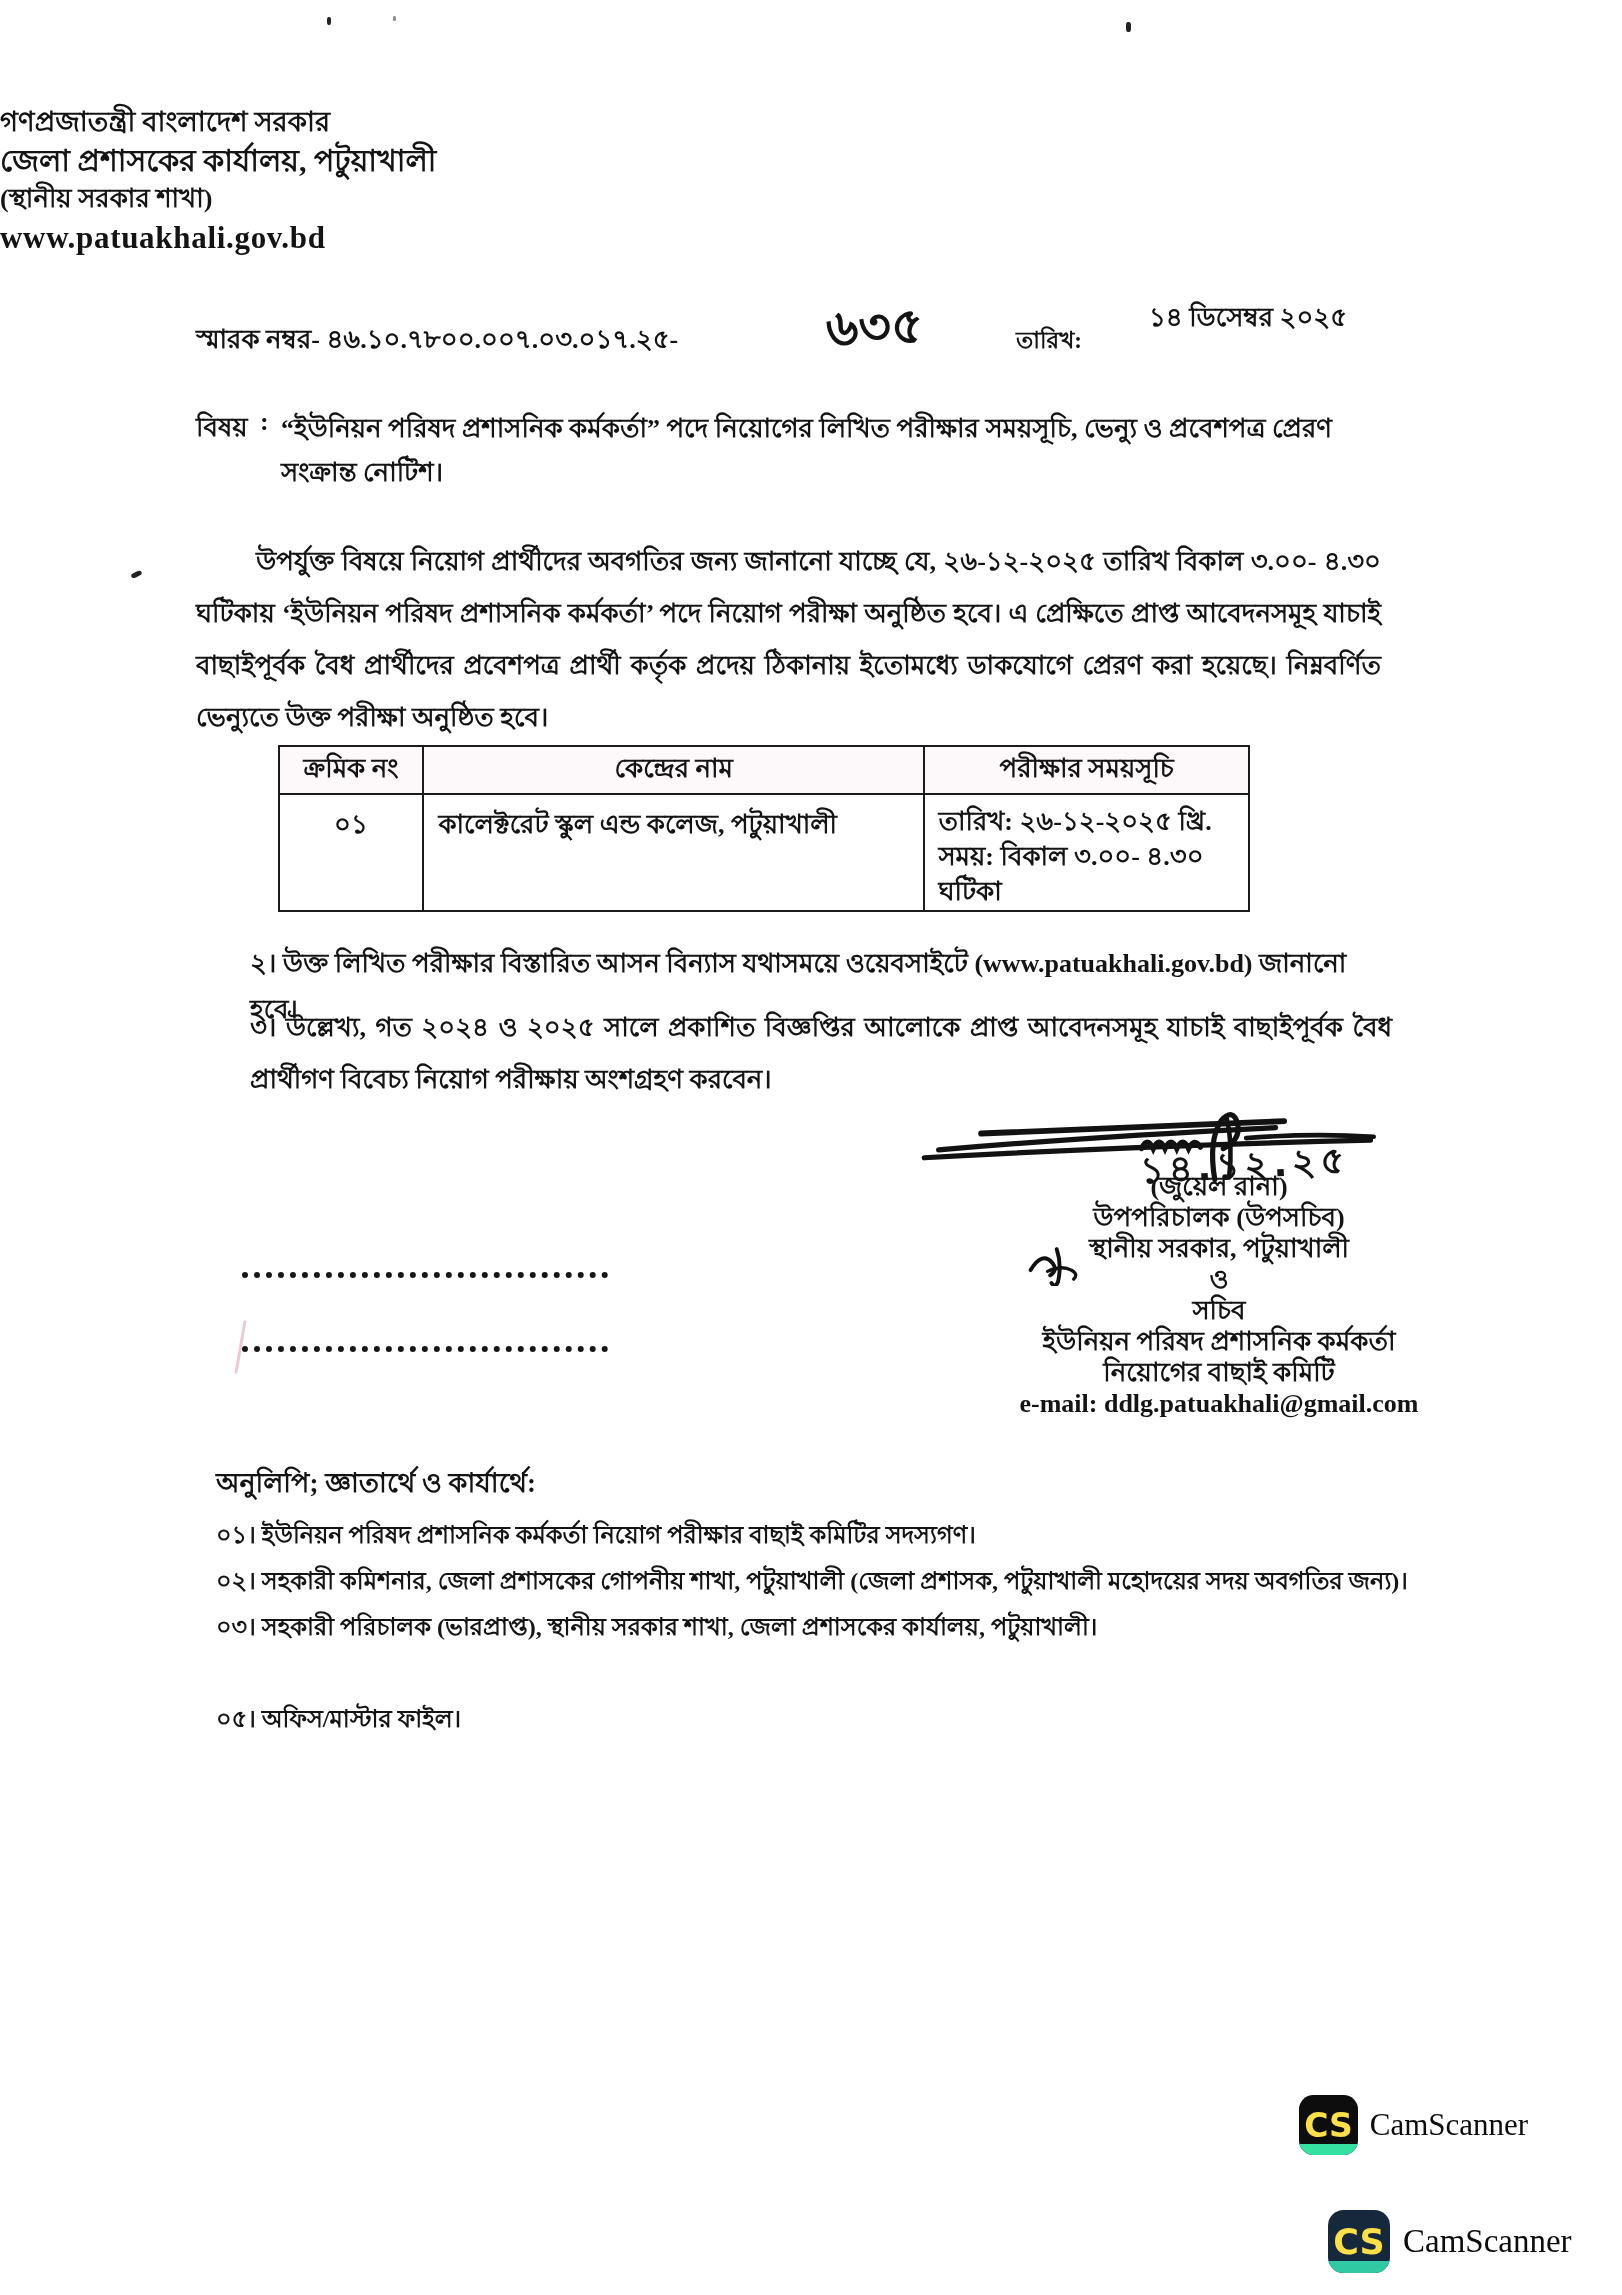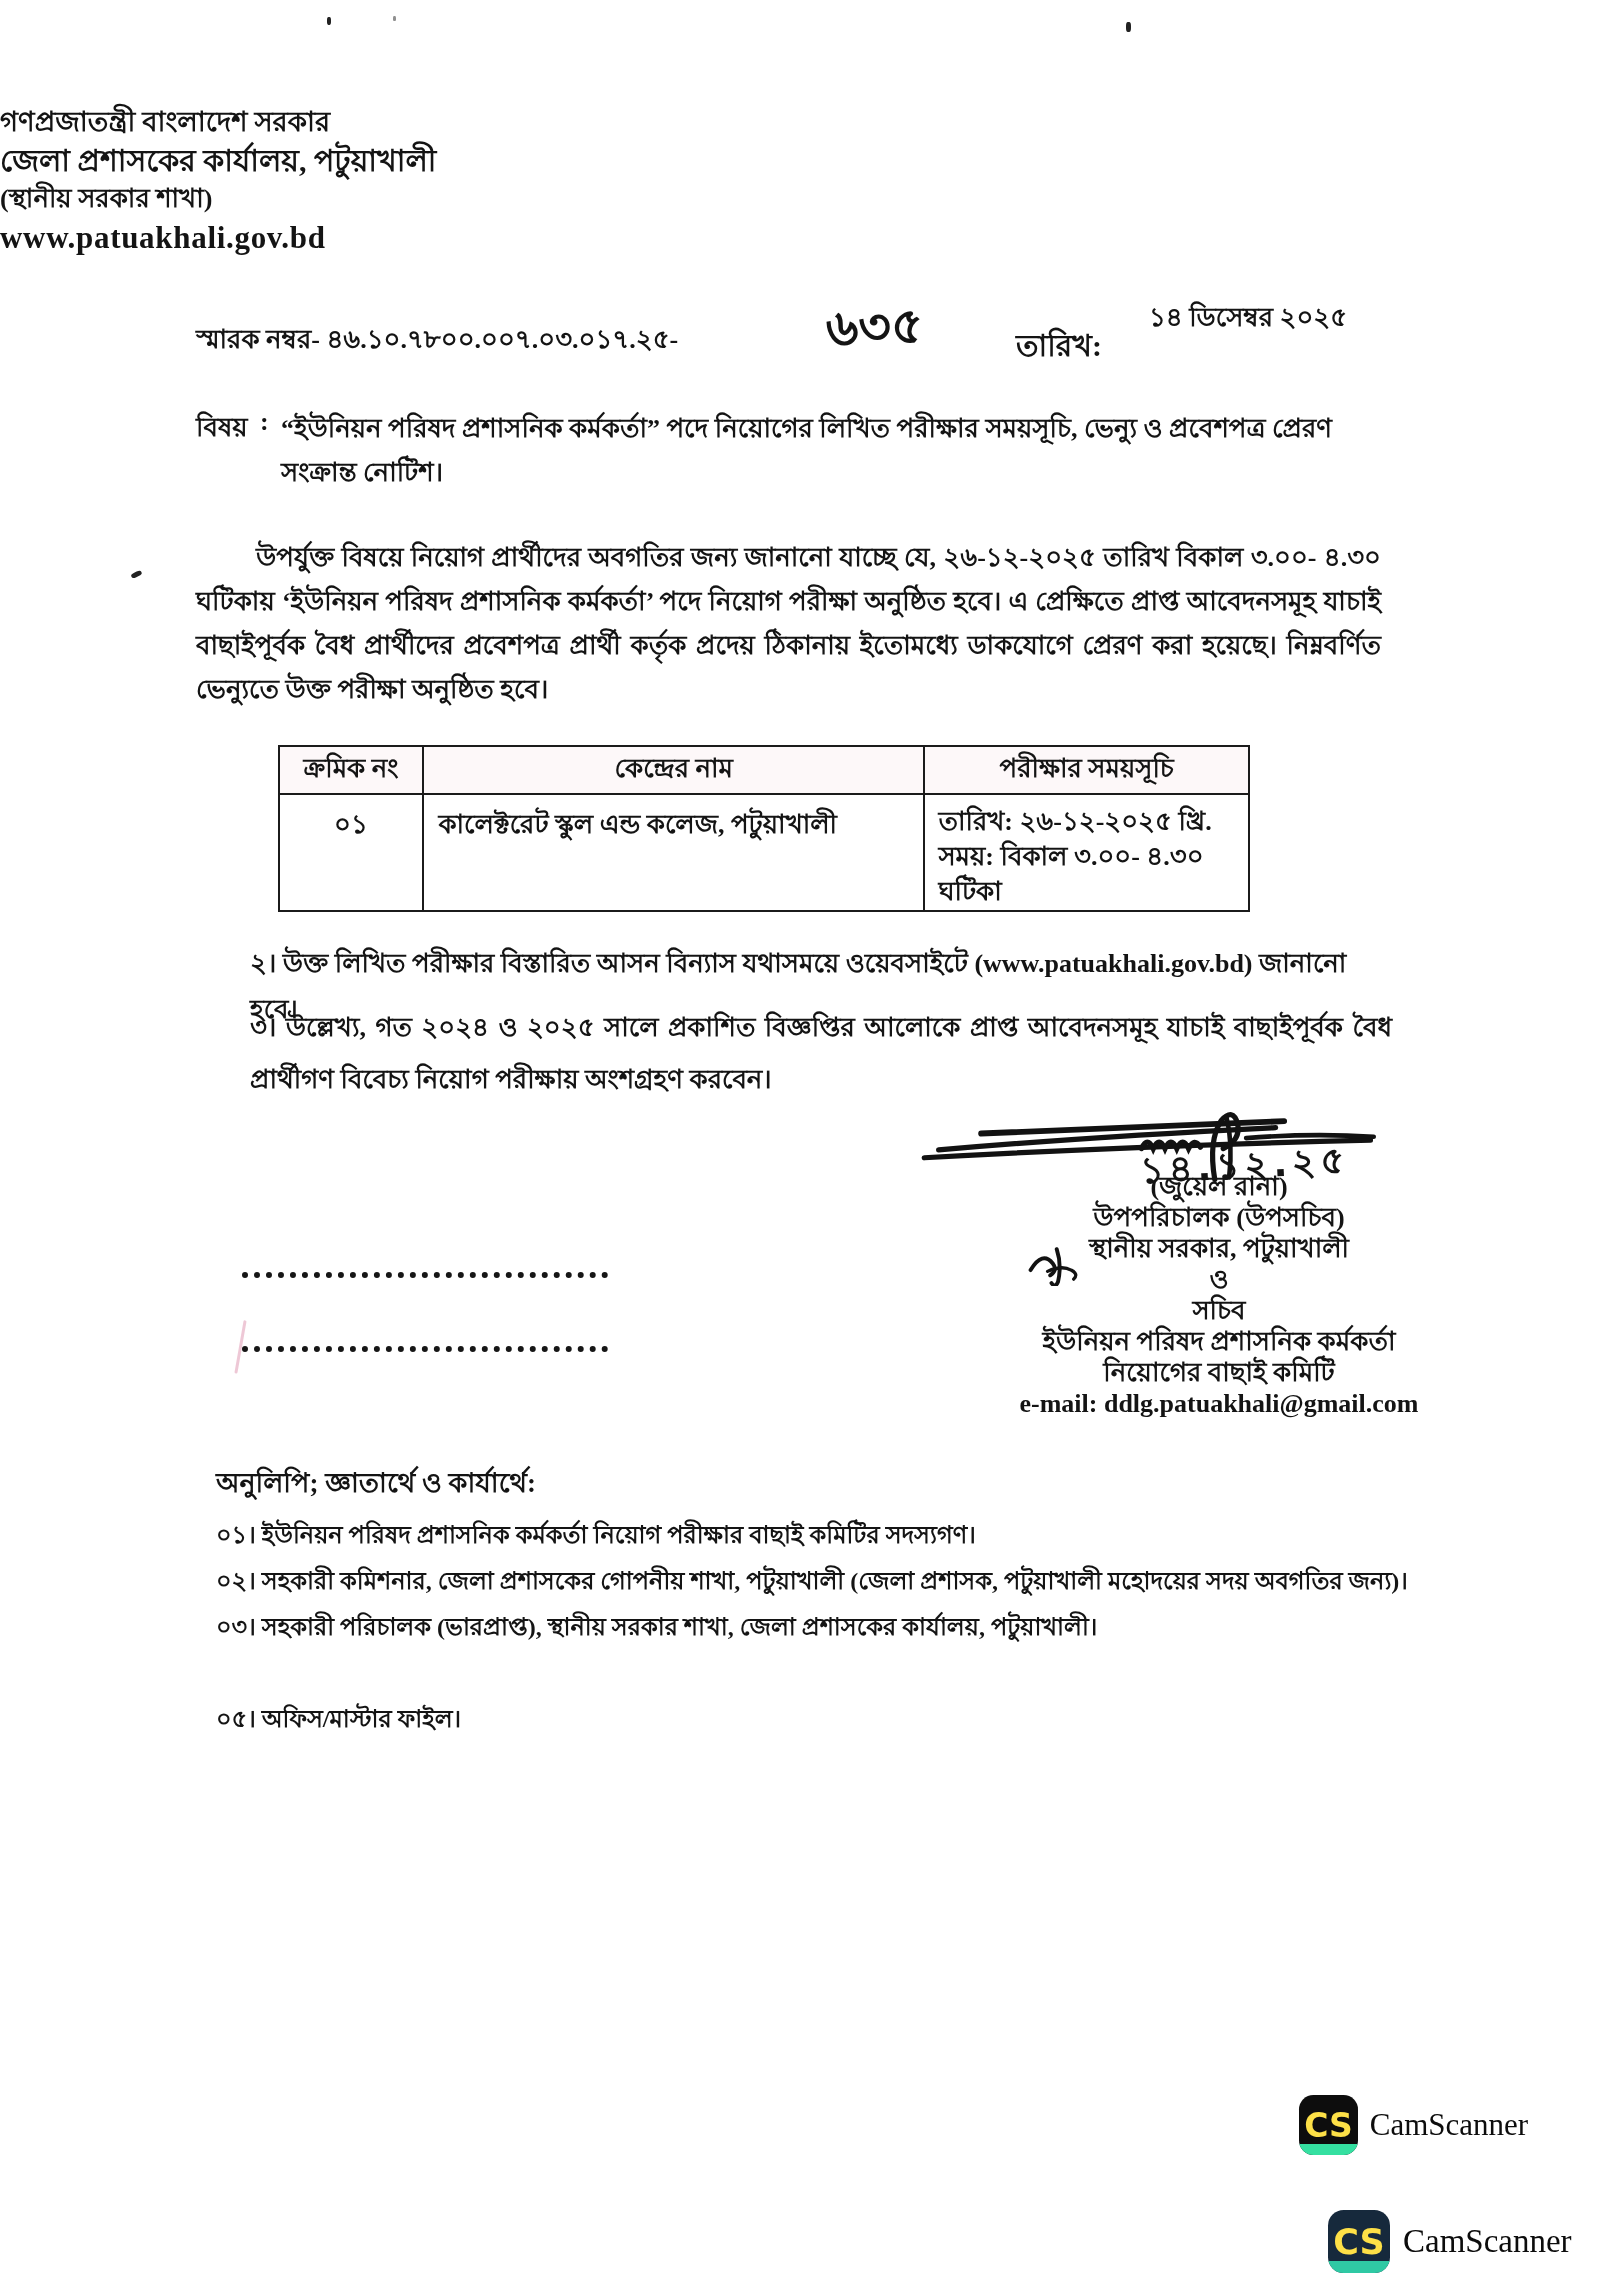--- a/index.html
+++ b/index.html
@@ -15,31 +15,31 @@
   .abs{position:absolute;}
   
   .letterhead{top:103px;left:0;width:1622px;text-align:left;}
   .lh1{font-size:27.5px;line-height:38px;}
   .lh2{font-size:30px;line-height:39px;}
   .lh3{font-size:26px;line-height:37px;}
   .lh-web{font-size:31px;line-height:41px;letter-spacing:0.7px;}
   
   .memo-label{left:196px;top:319px;font-size:26px;white-space:nowrap;}
   .memo-hw{left:826px;top:289px;font-size:50px;transform:rotate(-2deg);font-family:"DejaVu Sans",sans-serif;}
-  .date-label{left:1016px;top:322px;font-size:30px;}
+  .date-label{left:1016px;top:322px;font-size:23px;}
   .date-frac{left:1104px;top:292px;width:288px;text-align:center;}
   .date-frac .num{font-size:26px;padding-bottom:5.2px;border-bottom:3.3px solid #151515;}
   .date-frac .den{font-size:26px;padding-top:5.2px;}
   
   .subject{left:196px;top:407px;width:1178px;display:flex;}
   .subject .lbl{width:64px;font-size:26px;flex:none;}
   .subject .col{width:21px;font-size:26px;flex:none;}
   .subject .txt{width:1079px;font-size:26px;line-height:44px;}
   
-  .body-para{left:196px;top:536px;width:1185px;font-size:26px;line-height:44px;text-align:justify;text-indent:60px;}
+  .body-para{left:196px;top:536px;width:1185px;font-size:26px;line-height:52px;text-align:justify;text-indent:60px;}
   
   table.venue{position:absolute;left:278px;top:745px;width:972px;border-collapse:collapse;}
   table.venue th,table.venue td{border:2.6px solid #1b1b1b;font-size:26px;vertical-align:top;}
   table.venue th{height:37px;text-align:center;vertical-align:middle;background:rgba(236,196,206,0.12);}
   table.venue td{height:96px;padding-top:9.2px;border-radius:6px;}
   td.c-serial{text-align:center;width:140px;}
   td.c-center{width:484px;padding-left:14.4px;}
   td.c-sched{padding-left:13px;}
   .sched-line{line-height:35px;}
   

